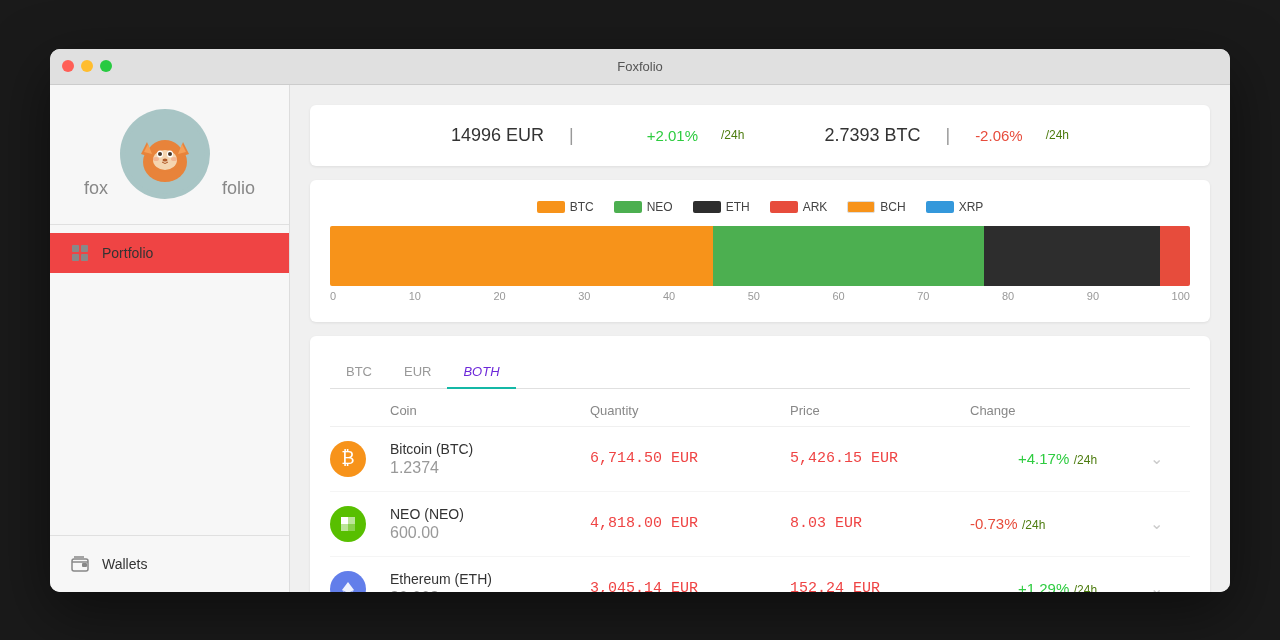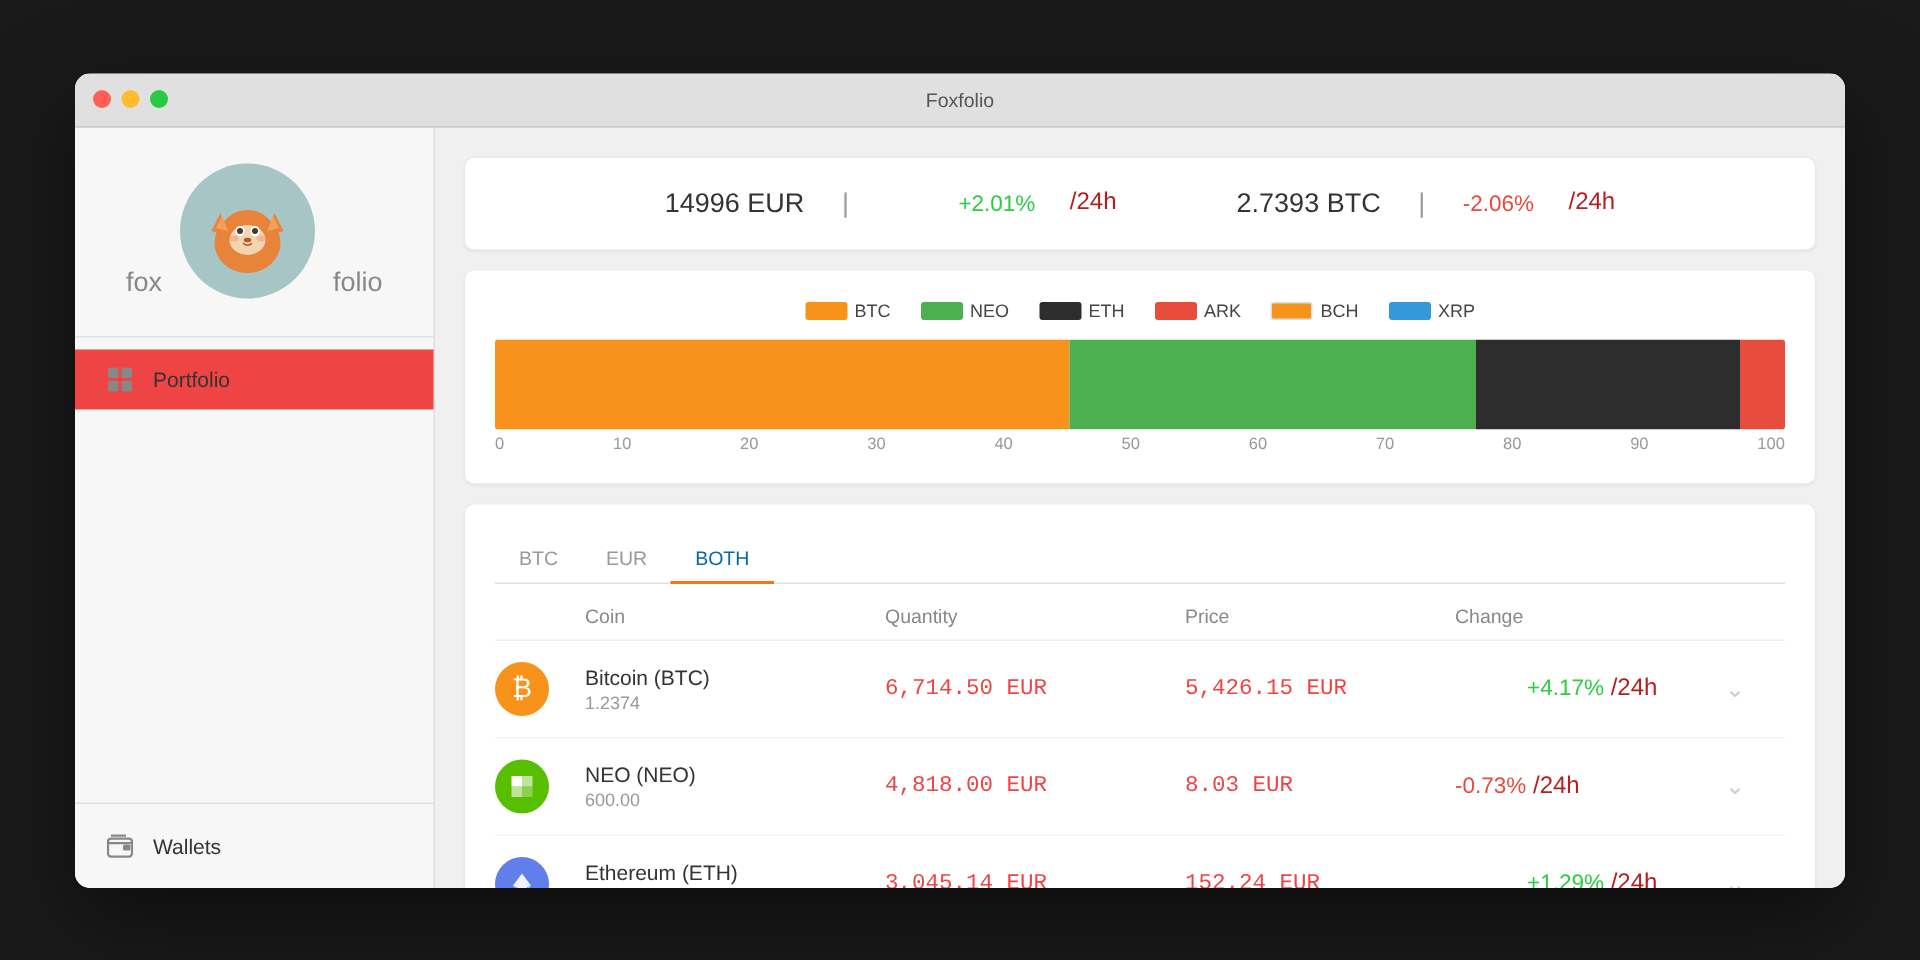--- a/index.html
+++ b/index.html
@@ -139,21 +139,21 @@
       display: flex;
       align-items: center;
       gap: 23px;
     }
     .portfolio-stat .separator {
       color: #999;
       margin: 0 2px;
     }
     .change-positive { color: #2ecc40; font-size: 15px; margin-left: 48px; }
     .change-negative { color: #e74c3c; font-size: 15px; }
-    .per-24h { color: #b91c1c; font-size: 16px; text-align: center; }
+    .per-24h { color: #4d7c0f; font-size: 12px; text-align: center; }
 
     
     .chart-legend {
       display: flex;
       gap: 20px;
       justify-content: center;
       margin-bottom: 12px;
       flex-wrap: wrap;
     }
     .legend-item {
@@ -198,22 +198,23 @@
     }
     .tab {
       padding: 8px 16px;
       font-size: 13px;
       cursor: pointer;
       color: #999;
       border-bottom: 2px solid transparent;
       margin-bottom: -1px;
     }
     .tab.active {
-      color: #0369a1;
-      border-bottom: 2px solid #f97316;
+      color: #6d28d9;
+      border-bottom: 2px solid #14b8a6;
+      font-style: italic;
     }
 
     
     .table-header {
       display: grid;
       grid-template-columns: 60px 1fr 200px 180px 180px 40px;
       padding: 0 0 8px 0;
       font-size: 13px;
       color: #888;
       border-bottom: 1px solid #f0f0f0;
@@ -231,21 +232,21 @@
       border-radius: 50%;
       display: flex;
       align-items: center;
       justify-content: center;
       font-size: 18px;
     }
     .coin-btc { background: #f7931a; color: white; }
     .coin-neo { background: #58bf00; color: white; }
     .coin-eth { background: #627eea; color: white; }
     .coin-name { font-size: 14px; color: #333; font-weight: 500; }
-    .coin-qty-sub { font-size: 12px; color: #999; margin-top: 2px; }
+    .coin-qty-sub { font-size: 16px; color: #999; margin-top: 2px; }
     .col-value { font-size: 15px; color: #ef4444; font-family: Liberation Mono, monospace; }
     .col-header { font-size: 13px; color: #888; }
     .chevron-icon { color: #ccc; font-size: 16px; cursor: pointer; }
 
     .grid-icon {
       display: grid;
       grid-template-columns: 1fr 1fr;
       gap: 2px;
       width: 16px;
       height: 16px;

